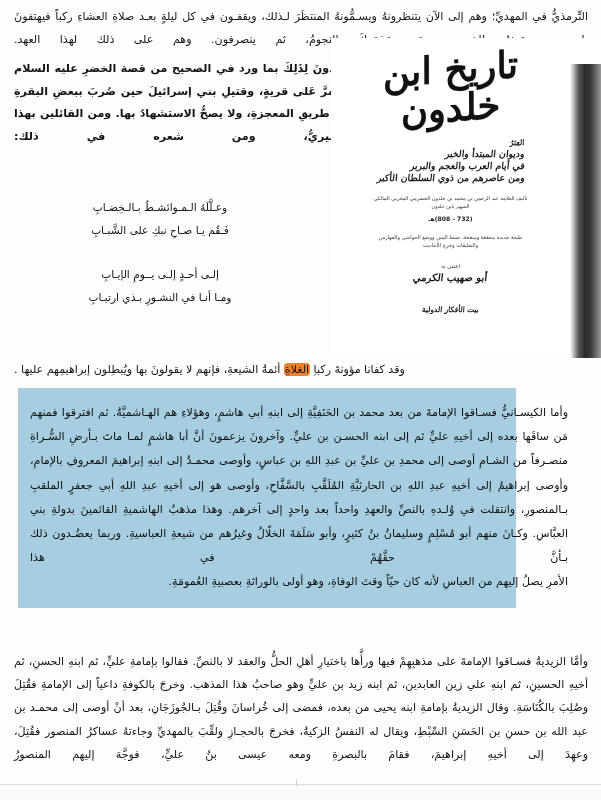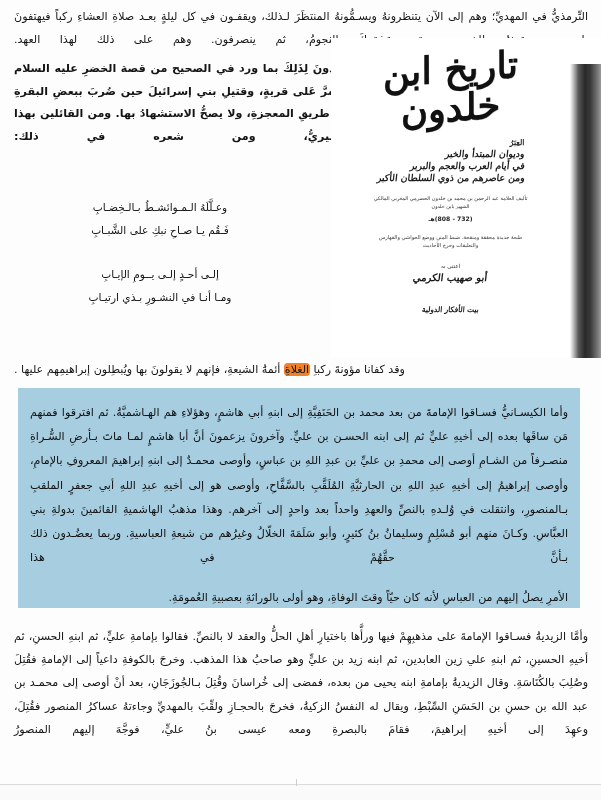--- a/index.html
+++ b/index.html
@@ -273,45 +273,45 @@
     color: #141414;
     padding: 0 1px;
     border-radius: 4px;
   }
 
   
   #blue-block {
     position: absolute;
     left: 18px;
     top: 388px;
-    width: 562px;
+    width: 498px;
     height: 220px;
     background: #a7cde0;
     padding: 0;
     box-sizing: border-box;
   }
   #blue-block-inner {
     position: absolute;
     left: 12px;
     top: 13px;
     width: 538px;
     direction: rtl;
     text-align: justify;
     text-align-last: justify;
     font-size: 11.1px;
     line-height: 24.2px;
     color: #111;
   }
-  #blue-block-inner .tail { text-align-last: right; display: block; margin-top: 16px; }
+  #blue-block-inner .tail { text-align-last: right; display: block; }
 
   
   #bottom-para {
     position: absolute;
     left: 14px;
-    top: 625px;
+    top: 650px;
     width: 574px;
     direction: rtl;
     text-align: justify;
     text-align-last: justify;
     font-size: 11.1px;
     line-height: 23.2px;
     color: #131313;
   }
 
   

